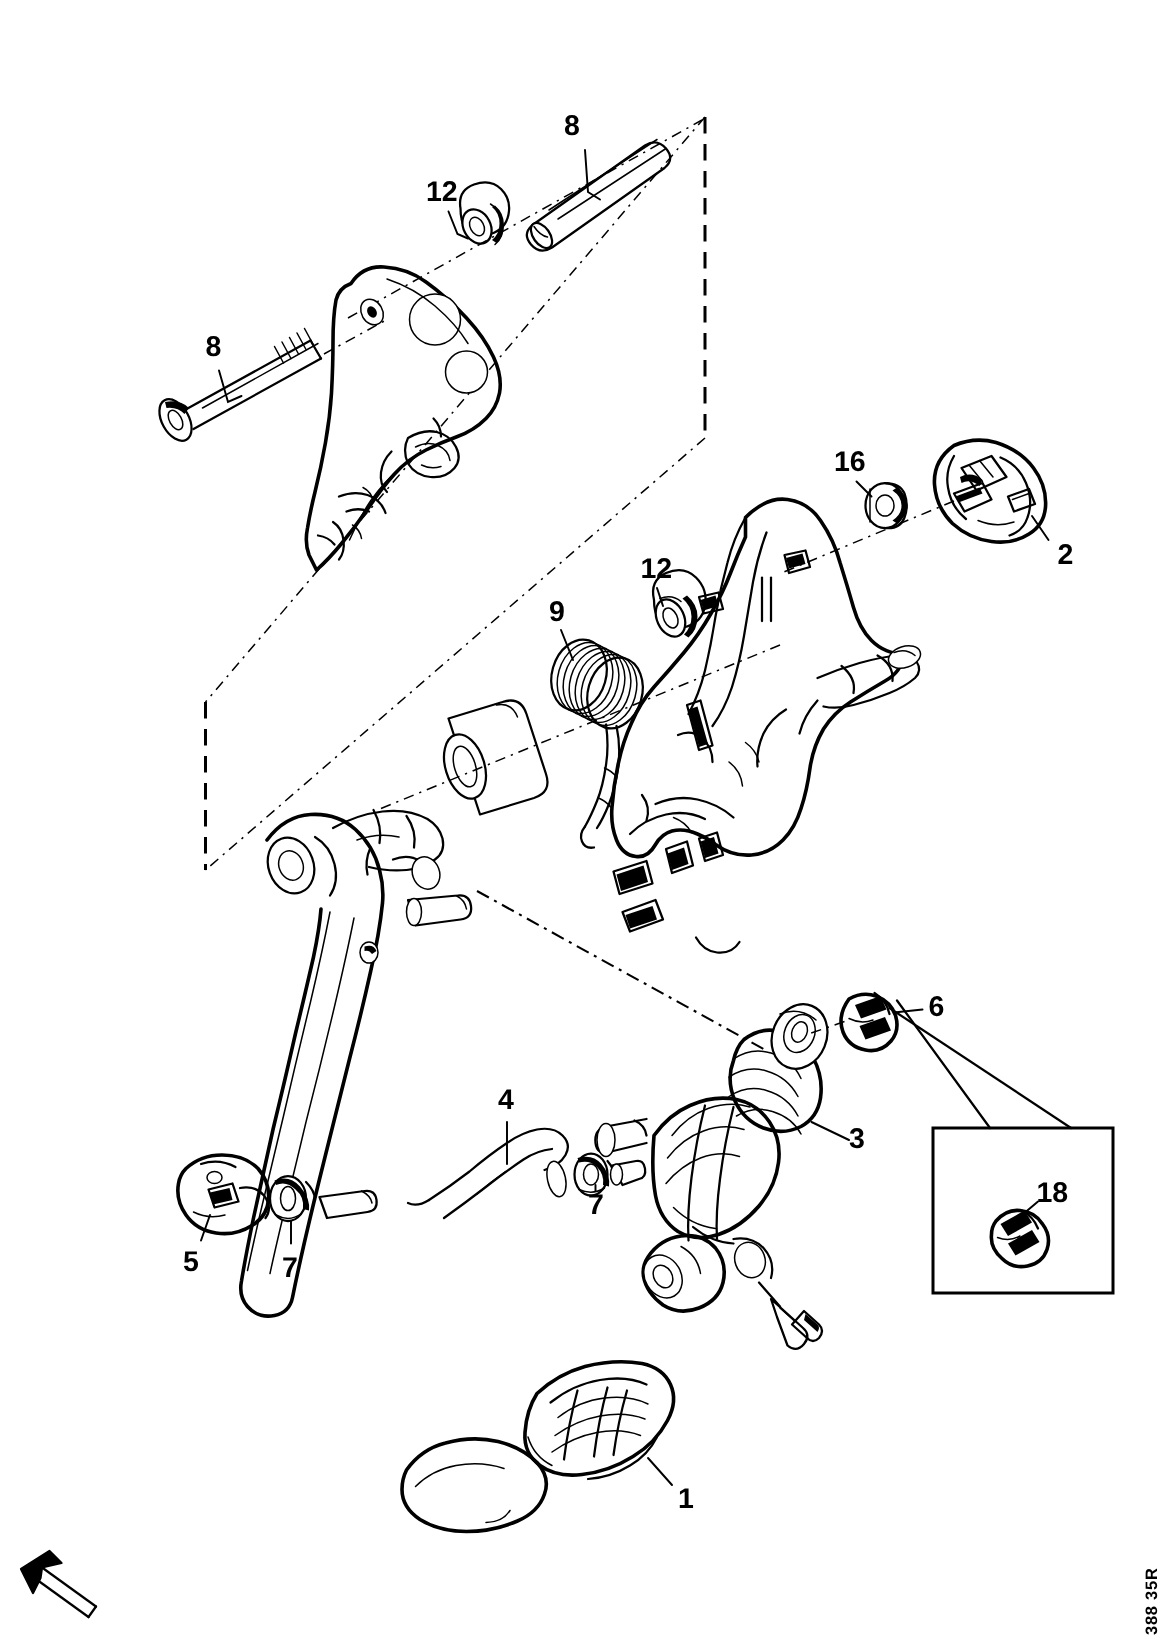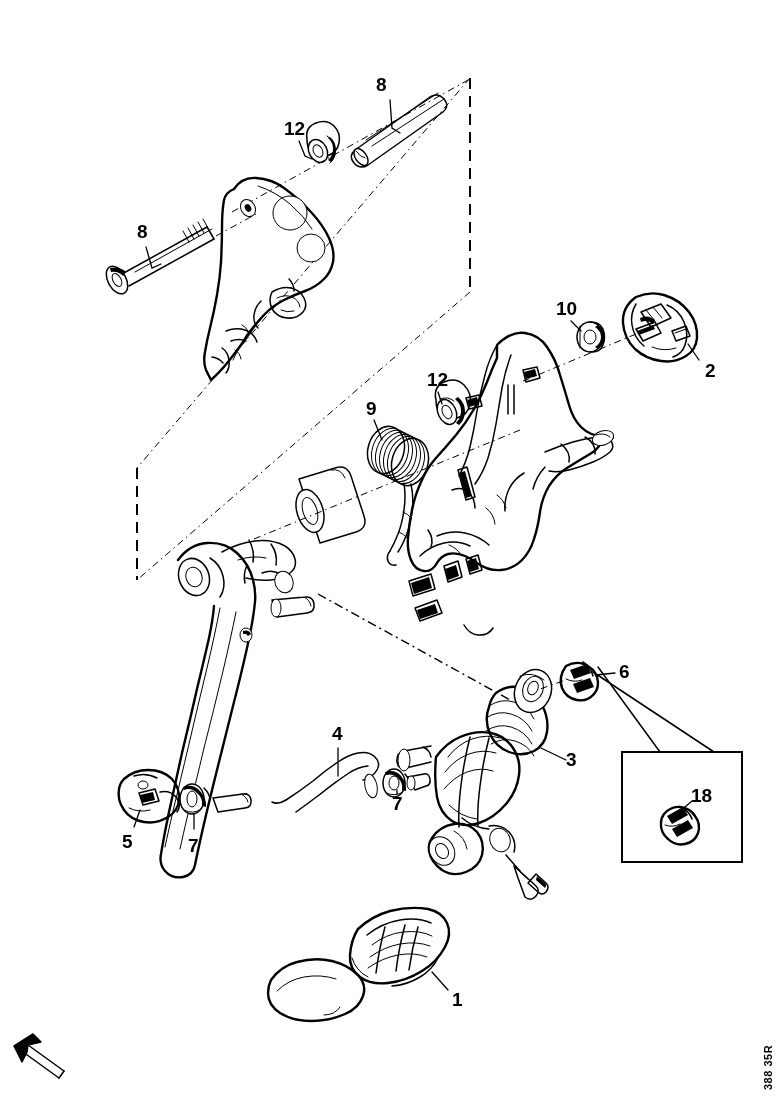--- a/index.html
+++ b/index.html
@@ -474,21 +474,21 @@
   <div class="callout" style="left:452px;top:990px;">1</div>
   <div class="callout" style="left:705px;top:361px;">2</div>
   <div class="callout" style="left:566px;top:750px;">3</div>
   <div class="callout" style="left:332px;top:724px;">4</div>
   <div class="callout" style="left:122px;top:832px;">5</div>
   <div class="callout" style="left:619px;top:662px;">6</div>
   <div class="callout" style="left:188px;top:836px;">7</div>
   <div class="callout" style="left:392px;top:794px;">7</div>
   <div class="callout" style="left:137px;top:222px;">8</div>
   <div class="callout" style="left:366px;top:399px;">9</div>
-  <div class="callout" style="left:556px;top:299px;">10</div>
+  <div class="callout" style="left:556px;top:299px;">16</div>
   <div class="callout" style="left:376px;top:75px;">8</div>
   <div class="callout" style="left:284px;top:119px;">12</div>
   <div class="callout" style="left:427px;top:370px;">12</div>
   <div class="callout" style="left:691px;top:786px;">18</div>
 
   <div id="refcode" style="left:762px;top:1090px;">388 35R</div>
 
 </div>
 
 </body></html>

